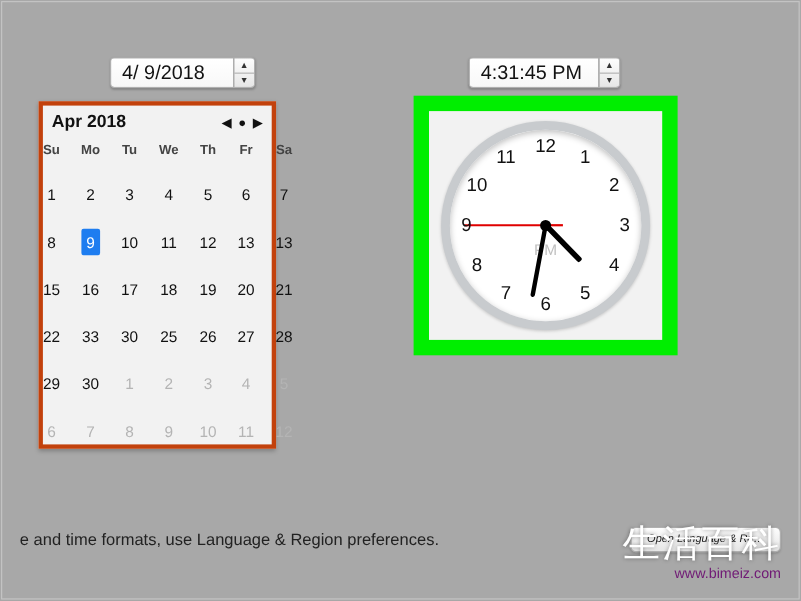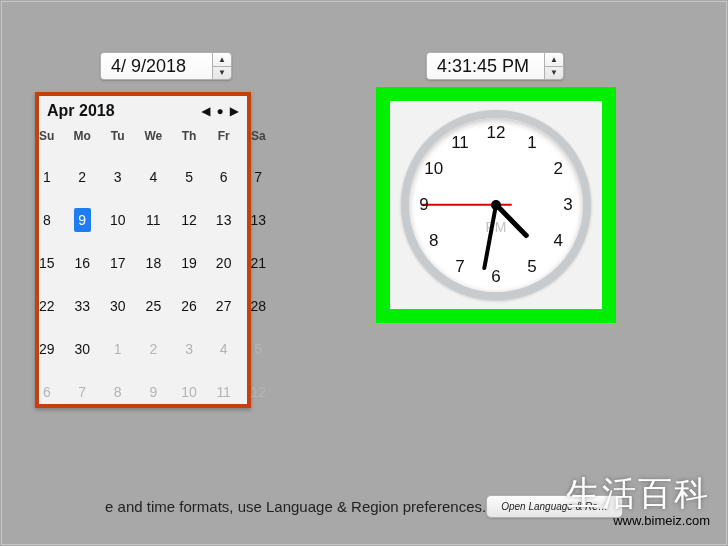--- a/index.html
+++ b/index.html
@@ -160,26 +160,26 @@
       transform-origin: 50% 0%; background:#e00000;
     }
     .pivot {
       position:absolute; left:50%; top:50%;
       width:10px; height:10px; margin:-5px 0 0 -5px;
       background:#000; border-radius:50%;
     }
 
     .bottom-row {
       position:absolute;
-      bottom:28px;
+      bottom:44px;
       left:0;
       right:0;
       display:flex;
       align-items:center;
-      justify-content:center;
+      justify-content:space-between;
       padding: 0 18px;
     }
     .bottom-text { color:#222; font-size:15px; white-space:nowrap; overflow:hidden; }
     .mac-button {
       background: linear-gradient(#fdfdfd,#e6e6e6);
       border:1px solid #b0b0b0;
       border-radius:5px;
       padding:5px 14px;
       font-size:10px;
       color:#222;
@@ -200,21 +200,21 @@
       position:absolute;
       right:18px;
       bottom:18px;
       text-align:right;
       color:#fff;
       text-shadow:0 0 4px rgba(0,0,0,0.4);
       font-family: "STKaiti","KaiTi",serif;
       pointer-events:none;
     }
     .watermark .wm1 { font-size:34px; letter-spacing:2px; }
-    .watermark .wm2 { font-size:13px; color:#000000; margin-top:-4px; font-family: Arial,sans-serif; text-shadow:none; }
+    .watermark .wm2 { font-size:13px; color:#701a75; margin-top:-4px; font-family: Arial,sans-serif; text-shadow:none; }
   </style>
 </head>
 <body>
 
 <div class="thin-frame"></div>
 
 <div id="date-field" class="field-wrap">
   <input class="field-input" value="4/ 9/2018" style="">
   <div class="stepper">
     <div class="stepper-btn">▲</div>

